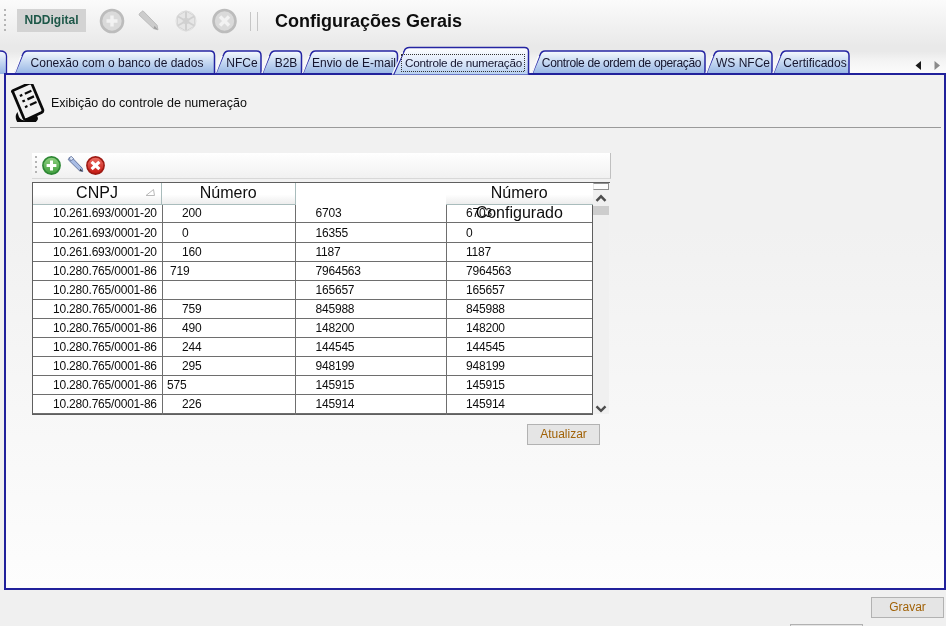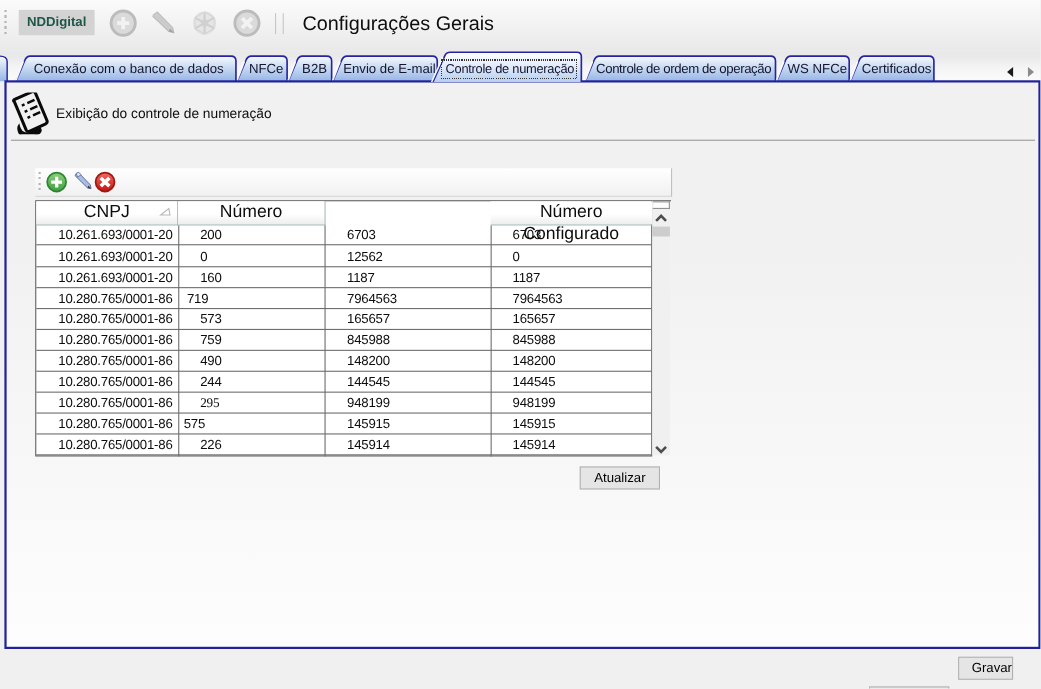--- a/index.html
+++ b/index.html
@@ -6,44 +6,44 @@
   body{width:946px;height:626px;overflow:hidden;font-family:"Liberation Sans",sans-serif;background:#f0f0f0;}
   #app{position:relative;width:946px;height:626px;overflow:hidden;}
   .abs{position:absolute;}
   
   #topbar{left:0;top:0;width:946px;height:46px;background:linear-gradient(#fbfbfb,#e9e9e9);}
   #tabrow{left:0;top:46px;width:946px;height:27px;background:linear-gradient(#e9e9e9 20%,#f4f4f4 55%,#fbfbfb);}
   #grip1{left:4px;top:9px;width:3px;height:22px;
     background-image:repeating-linear-gradient(#b4b4b4 0 2px, transparent 2px 5px);background-size:2px 100%;background-repeat:no-repeat;}
   #ndd{left:17px;top:9px;width:69px;height:23px;background:#d3d3d3;color:#1d5748;font-weight:bold;font-size:12px;text-align:center;line-height:23px;letter-spacing:0px;}
   .vsep{top:12px;width:1px;height:19px;background:#c6c6c6;}
-  #title{left:275px;top:11px;font-size:18px;color:#0d0d0d;}
+  #title{left:275px;top:11px;font-size:18px;color:#0d0d0d;font-weight:bold;}
   
   #panel{left:4px;top:72.5px;width:938px;height:513px;border:2px solid #21219b;background:linear-gradient(#f1f1f1 30%,#fdfdfd);z-index:2;}
   #panel ~ .abs{z-index:4;}
   #rows{position:absolute;left:0;top:0;width:0;height:0;z-index:4;}
   #hdrtext{left:51px;top:96px;font-size:12.5px;color:#0d0d0d;}
   #sepline{left:10px;top:127px;width:931px;height:1px;background:#9a9a9a;}
   
   #tstrip{left:32px;top:153px;width:578px;height:25px;background:linear-gradient(#ffffff,#f1f1f1);border-right:1px solid #c0c0c0;border-bottom:1px solid #d8d8d8;}
   #grip2{left:35px;top:156px;width:3px;height:20px;
     background-image:repeating-linear-gradient(#b4b4b4 0 2px, transparent 2px 5px);background-size:2px 100%;background-repeat:no-repeat;}
   
   #grid{left:32px;top:182px;width:561px;height:233px;border:1px solid #5f5f5f;background:#fff;box-sizing:border-box;}
   #sbtop{left:593px;top:182px;width:17px;height:1px;background:#5f5f5f;}
   .hcell{top:0;height:21.5px;background:linear-gradient(#ffffff 55%,#ededed);border-right:1px solid #a9bcbc;border-bottom:1px solid #a9bcbc;box-sizing:border-box;
     font-size:16px;color:#0d0d0d;text-align:center;line-height:20px;}
   .row{left:0;width:559px;height:19.1px;border-bottom:1px solid #6e6e6e;box-sizing:border-box;}
   .c{position:absolute;top:0;height:19px;font-size:12px;letter-spacing:-0.2px;color:#0d0d0d;line-height:18px;padding-left:20px;box-sizing:border-box;overflow:hidden;}
   .vline{top:22px;width:1px;height:209px;background:#6e6e6e;}
   
-  .btn{background:#e5e5e5;border:1px solid #b2b2b2;box-sizing:border-box;font-size:12px;color:#000000;text-align:center;}
+  .btn{background:#e5e5e5;border:1px solid #b2b2b2;box-sizing:border-box;font-size:12px;color:#a16207;text-align:center;}
   #batual{left:527px;top:424px;width:73px;height:21px;line-height:19px;}
   #bremover{left:790px;top:597px;width:73px;height:21px;line-height:19px;margin-top:27px;}
-  #bgravar{left:871px;top:597px;width:50px;height:21px;line-height:19px;text-align:right;}
+  #bgravar{left:871px;top:597px;width:73px;height:21px;line-height:19px;}
 </style>
 </head>
 <body>
 <div id="app">
   <div class="abs" id="topbar"></div>
   <div class="abs" id="tabrow"></div>
   <div class="abs" id="grip1"></div>
   <div class="abs" id="ndd">NDDigital</div>
 
   <svg class="abs" style="left:95px;top:5px" width="150" height="34" viewBox="0 0 150 34">
@@ -171,38 +171,37 @@
   <div id="rows">
       <div class="abs row" style="left:33px;top:204.4px;">
         <div class="c" style="left:0px;width:128px;">10.261.693/0001-20</div>
         <div class="c" style="left:129px;width:132.5px;">200</div>
         <div class="c" style="left:262.5px;width:149.5px;">6703</div>
         <div class="c" style="left:413px;width:146px;">6703</div>
       </div>
       <div class="abs row" style="left:33px;top:223.5px;">
         <div class="c" style="left:0px;width:128px;">10.261.693/0001-20</div>
         <div class="c" style="left:129px;width:132.5px;">0</div>
-        <div class="c" style="left:262.5px;width:149.5px;">12562</div>
+        <div class="c" style="left:262.5px;width:149.5px;">16355</div>
         <div class="c" style="left:413px;width:146px;">0</div>
       </div>
       <div class="abs row" style="left:33px;top:242.60000000000002px;">
         <div class="c" style="left:0px;width:128px;">10.261.693/0001-20</div>
         <div class="c" style="left:129px;width:132.5px;">160</div>
         <div class="c" style="left:262.5px;width:149.5px;">1187</div>
         <div class="c" style="left:413px;width:146px;">1187</div>
       </div>
       <div class="abs row" style="left:33px;top:261.7px;">
         <div class="c" style="left:0px;width:128px;">10.280.765/0001-86</div>
         <div class="c" style="left:117px;width:134px;">719</div>
         <div class="c" style="left:262.5px;width:149.5px;">7964563</div>
         <div class="c" style="left:413px;width:146px;">7964563</div>
       </div>
       <div class="abs row" style="left:33px;top:280.8px;">
         <div class="c" style="left:0px;width:128px;">10.280.765/0001-86</div>
-        <div class="c" style="left:129px;width:132.5px;">573</div>
         <div class="c" style="left:262.5px;width:149.5px;">165657</div>
         <div class="c" style="left:413px;width:146px;">165657</div>
       </div>
       <div class="abs row" style="left:33px;top:299.9px;">
         <div class="c" style="left:0px;width:128px;">10.280.765/0001-86</div>
         <div class="c" style="left:129px;width:132.5px;">759</div>
         <div class="c" style="left:262.5px;width:149.5px;">845988</div>
         <div class="c" style="left:413px;width:146px;">845988</div>
       </div>
       <div class="abs row" style="left:33px;top:319px;">
@@ -212,21 +211,21 @@
         <div class="c" style="left:413px;width:146px;">148200</div>
       </div>
       <div class="abs row" style="left:33px;top:338.1px;">
         <div class="c" style="left:0px;width:128px;">10.280.765/0001-86</div>
         <div class="c" style="left:129px;width:132.5px;">244</div>
         <div class="c" style="left:262.5px;width:149.5px;">144545</div>
         <div class="c" style="left:413px;width:146px;">144545</div>
       </div>
       <div class="abs row" style="left:33px;top:357.20000000000005px;">
         <div class="c" style="left:0px;width:128px;">10.280.765/0001-86</div>
-        <div class="c" style="left:129px;width:133px;font-family:Liberation Serif, serif;">295</div>
+        <div class="c" style="left:129px;width:133px;">295</div>
         <div class="c" style="left:262.5px;width:149.5px;">948199</div>
         <div class="c" style="left:413px;width:146px;">948199</div>
       </div>
       <div class="abs row" style="left:33px;top:376.3px;">
         <div class="c" style="left:0px;width:128px;">10.280.765/0001-86</div>
         <div class="c" style="left:114px;width:109px;">575</div>
         <div class="c" style="left:262.5px;width:149.5px;">145915</div>
         <div class="c" style="left:413px;width:146px;">145915</div>
       </div>
       <div class="abs row" style="left:33px;top:395.4px;">

